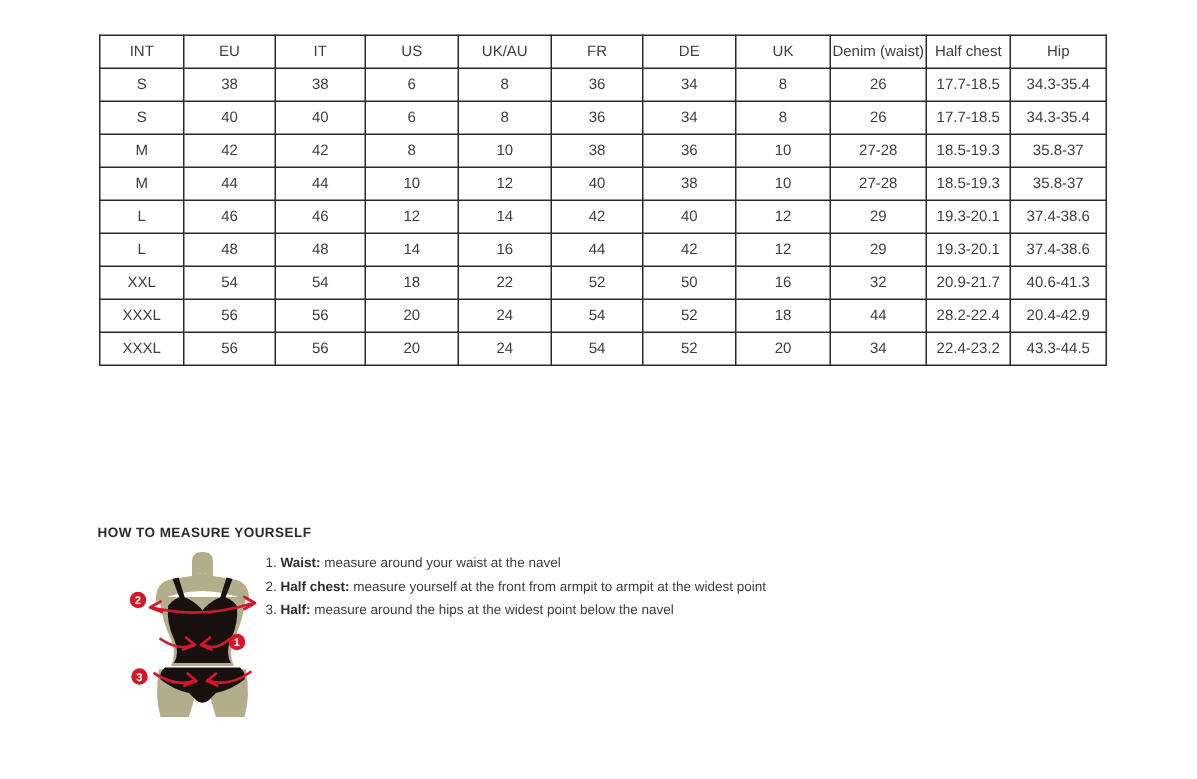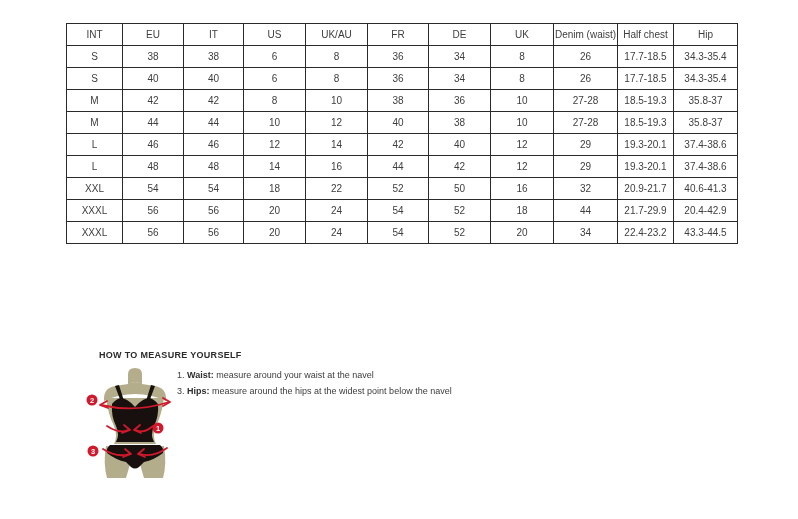--- a/index.html
+++ b/index.html
@@ -15,21 +15,21 @@
   #size-table th,#size-table td{
     border:1px solid #2a2a2a;
     font-size:10px;font-weight:normal;color:#3d3d3d;
     text-align:center;vertical-align:middle;
     height:21px;padding:0;line-height:1;
     overflow:hidden;white-space:nowrap;
   }
   
   #measure-title{
     position:absolute;left:65px;top:350px;
-    font-size:9px;font-weight:bold;color:#2b2b2b;letter-spacing:0.3px;margin-left:34px;
+    font-size:9px;font-weight:bold;color:#2b2b2b;letter-spacing:0.3px;
   }
   #measure-instructions{
     position:absolute;left:177px;top:371px;
     font-size:9px;color:#3c3c3c;
   }
   #measure-instructions .instr{margin-bottom:6.5px;line-height:1;}
   #measure-instructions b{color:#2e2e2e;text-align:right;}
   #measure-figure{position:absolute;left:76px;top:364px;}
   .body-part{fill:var(--body-color,#b4ad8c);}
   .outfit-part{fill:var(--outfit-color,#17100f);}
@@ -166,21 +166,21 @@
         <tr>
           <td>XXXL</td>
           <td>56</td>
           <td>56</td>
           <td>20</td>
           <td>24</td>
           <td>54</td>
           <td>52</td>
           <td>18</td>
           <td>44</td>
-          <td>21.7-29.9</td>
+          <td>28.2-22.4</td>
           <td>20.4-42.9</td>
         </tr>
         <tr>
           <td>XXXL</td>
           <td>56</td>
           <td>56</td>
           <td>20</td>
           <td>24</td>
           <td>54</td>
           <td>52</td>
@@ -222,16 +222,17 @@
     <circle class="badge-circle" cx="16" cy="36" r="5.5"></circle>
     <text class="badge-num" x="16" y="38.8">2</text>
     <circle class="badge-circle" cx="82" cy="64" r="5.5"></circle>
     <text class="badge-num" x="82" y="66.8">1</text>
     <circle class="badge-circle" cx="17" cy="87" r="5.5"></circle>
     <text class="badge-num" x="17" y="89.8">3</text>
   </svg>
 
   <div id="measure-instructions">
       <div class="instr"><span>1. </span><b>Waist:</b><span> measure around your waist at the navel</span></div>
-      <div class="instr"><span>3. </span><b>Hips:</b><span> measure around the hips at the widest point below the navel</span></div>
+      <div class="instr"><span>2. </span><b>Half chest:</b><span> measure yourself at the front from armpit to armpit at the widest point</span></div>
+      <div class="instr"><span>3. </span><b>Half:</b><span> measure around the hips at the widest point below the navel</span></div>
     </div>
 
 </div>
 
 </body></html>

